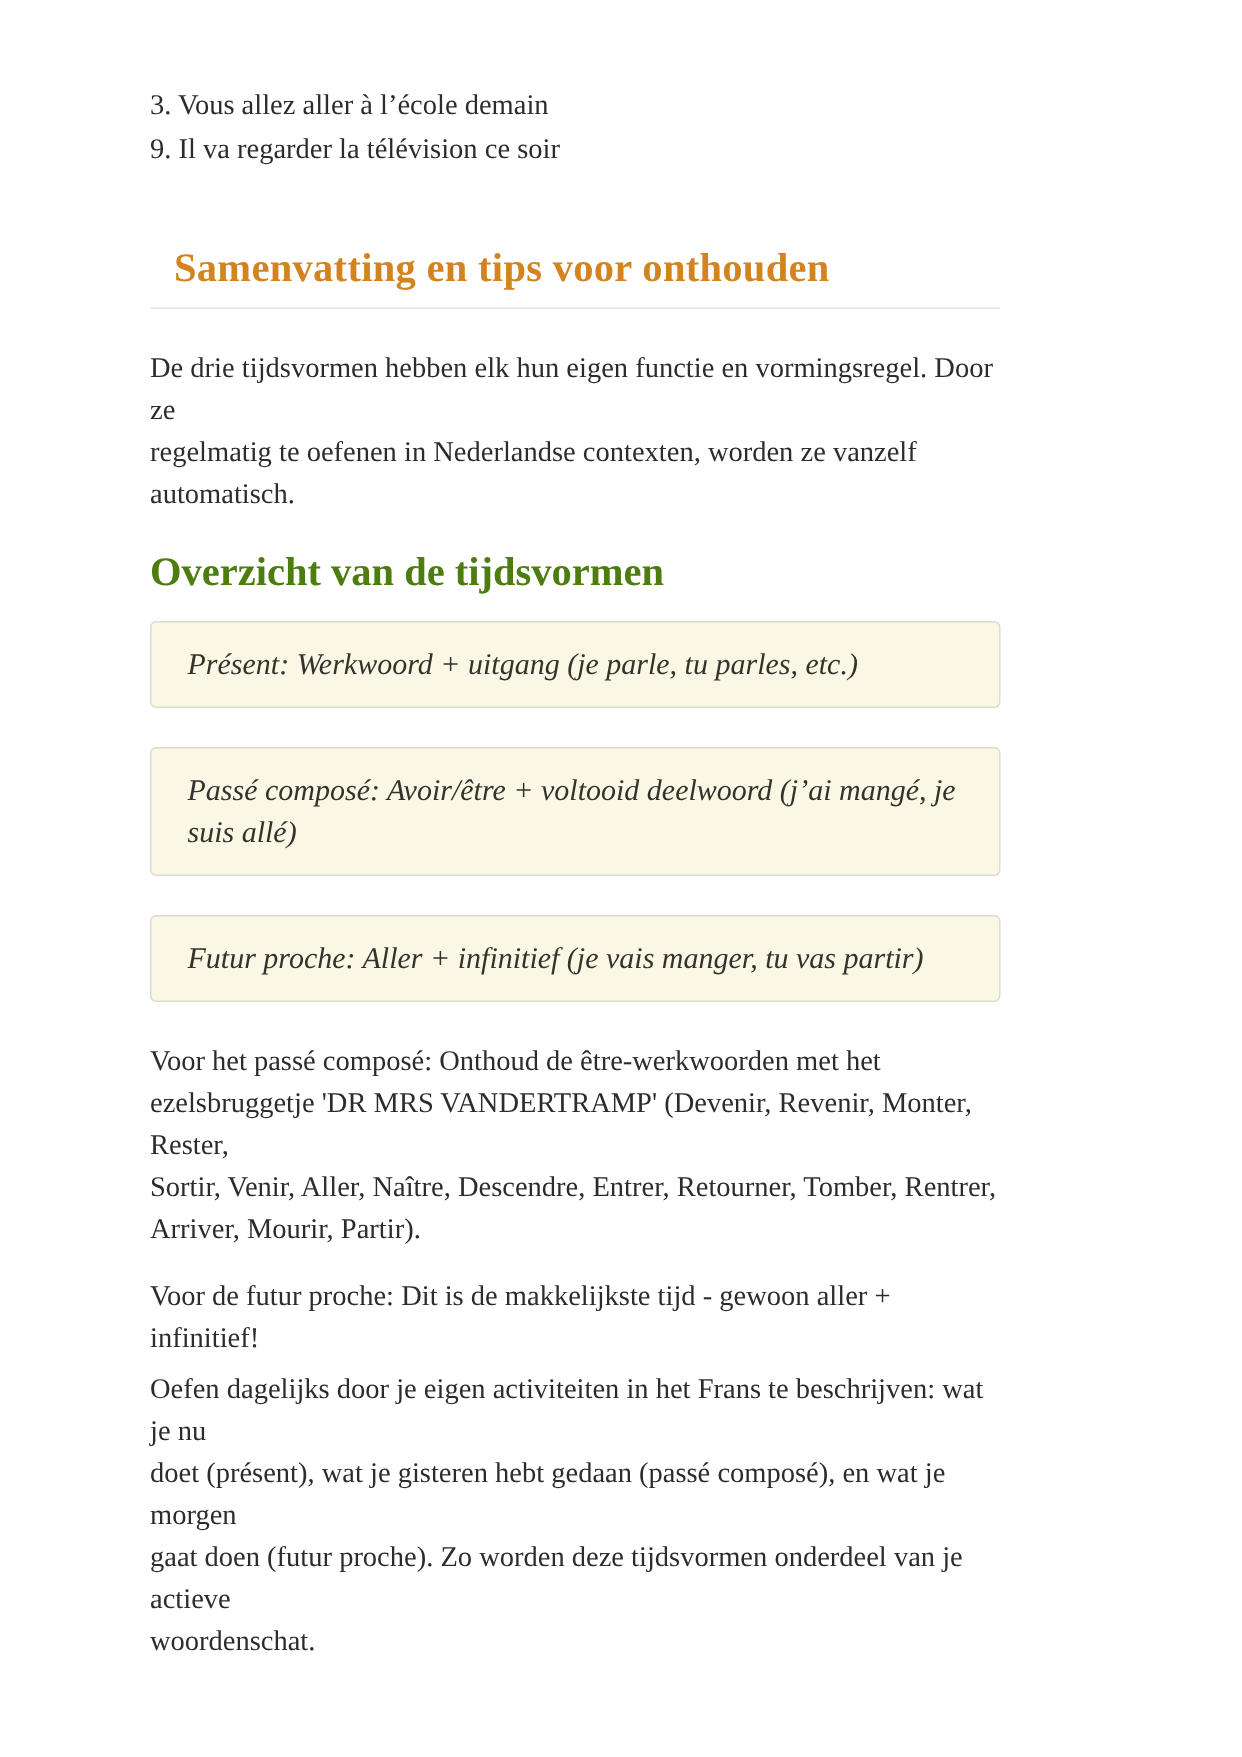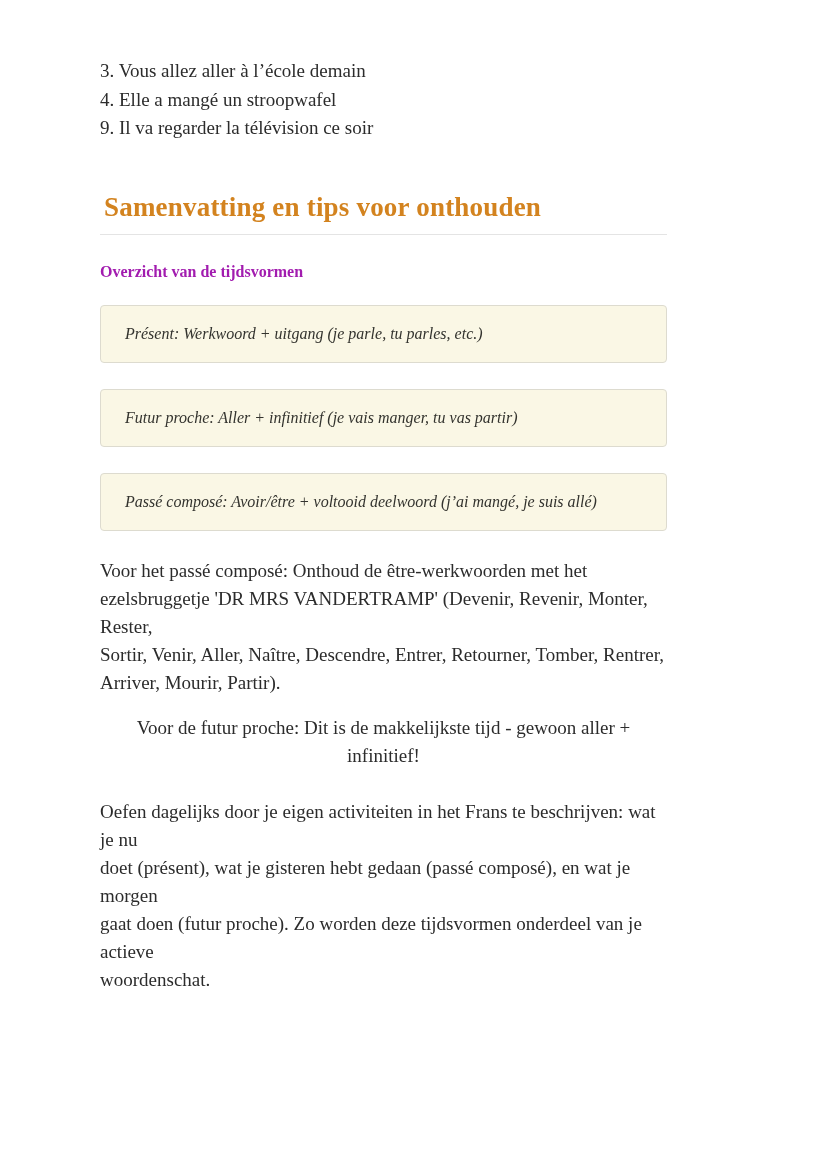--- a/index.html
+++ b/index.html
@@ -19,89 +19,91 @@
     width: 743px;
     height: 1171px;
     padding: 57px 76px 0 100px;
   }
   .ex-list {
     font-size: 19px;
     line-height: 28.5px;
   }
   .ex-item { white-space: pre-line; }
   h1.section-heading {
-    margin: 49px 0 11px 4px;
+    margin: 49px 0 11px 16px;
     font-size: 27px;
     line-height: 31px;
     font-weight: bold;
     color: #d3831f;
     letter-spacing: 0.2px;
   }
   hr.heading-divider {
     border: none;
     border-top: 1px solid #e4e4e4;
     margin: 0 0 26px 0;
   }
   p.paragraph {
     margin: 0 0 17px 0;
     font-size: 19px;
     line-height: 28px;
     white-space: pre-line;
   }
   h2.subsection-heading {
     margin: 26px 0 22px 0;
-    font-size: 16px;
+    font-size: 27px;
     line-height: 22px;
     font-weight: bold;
-    color: #a21caf;
+    color: #4d7c0f;
   }
   h2.subsection-heading.mnemonics-gap {
     margin-top: 33px;
   }
   .rule-box {
     box-sizing: border-box;
     background: #faf7e5;
     border: 1px solid #dddbcf;
     border-radius: 4px;
     padding: 14px 24px;
     margin-bottom: 26px;
   }
   .rule-box .rule-text {
     font-style: italic;
-    font-size: 16px;
+    font-size: 20px;
     line-height: 28px;
     color: #33332e;
   }
-  p.paragraph.tight { margin-bottom: 28px; text-align: center; }
+  p.paragraph.tight { margin-bottom: 6px; }
 </style>
 </head>
 <body>
 
 <div class="page">
 
   <div class="ex-list">
     <div class="ex-item">3. Vous allez aller à l’école demain</div>
-    <div class="ex-item">4. Elle a mangé un stroopwafel</div>
     <div class="ex-item">9. Il va regarder la télévision ce soir</div>
   </div>
 
   <h1 class="section-heading">Samenvatting en tips voor onthouden</h1>
   <hr class="heading-divider">
 
+  <p class="paragraph">De drie tijdsvormen hebben elk hun eigen functie en vormingsregel. Door ze
+regelmatig te oefenen in Nederlandse contexten, worden ze vanzelf
+automatisch.</p>
 
   <h2 class="subsection-heading">Overzicht van de tijdsvormen</h2>
 
   <div class="rule-box">
     <div class="rule-text">Présent: Werkwoord + uitgang (je parle, tu parles, etc.)</div>
   </div>
   <div class="rule-box">
-    <div class="rule-text">Futur proche: Aller + infinitief (je vais manger, tu vas partir)</div>
+    <div class="rule-text">Passé composé: Avoir/être + voltooid deelwoord (j’ai mangé, je suis allé)</div>
   </div>
   <div class="rule-box">
-    <div class="rule-text">Passé composé: Avoir/être + voltooid deelwoord (j’ai mangé, je suis allé)</div>
+    <div class="rule-text">Futur proche: Aller + infinitief (je vais manger, tu vas partir)</div>
   </div>
 
 
   <p class="paragraph">Voor het passé composé: Onthoud de être-werkwoorden met het
 ezelsbruggetje 'DR MRS VANDERTRAMP' (Devenir, Revenir, Monter, Rester,
 Sortir, Venir, Aller, Naître, Descendre, Entrer, Retourner, Tomber, Rentrer,
 Arriver, Mourir, Partir).</p>
   <p class="paragraph tight">Voor de futur proche: Dit is de makkelijkste tijd - gewoon aller + infinitief!</p>
   <p class="paragraph">Oefen dagelijks door je eigen activiteiten in het Frans te beschrijven: wat je nu
 doet (présent), wat je gisteren hebt gedaan (passé composé), en wat je morgen

